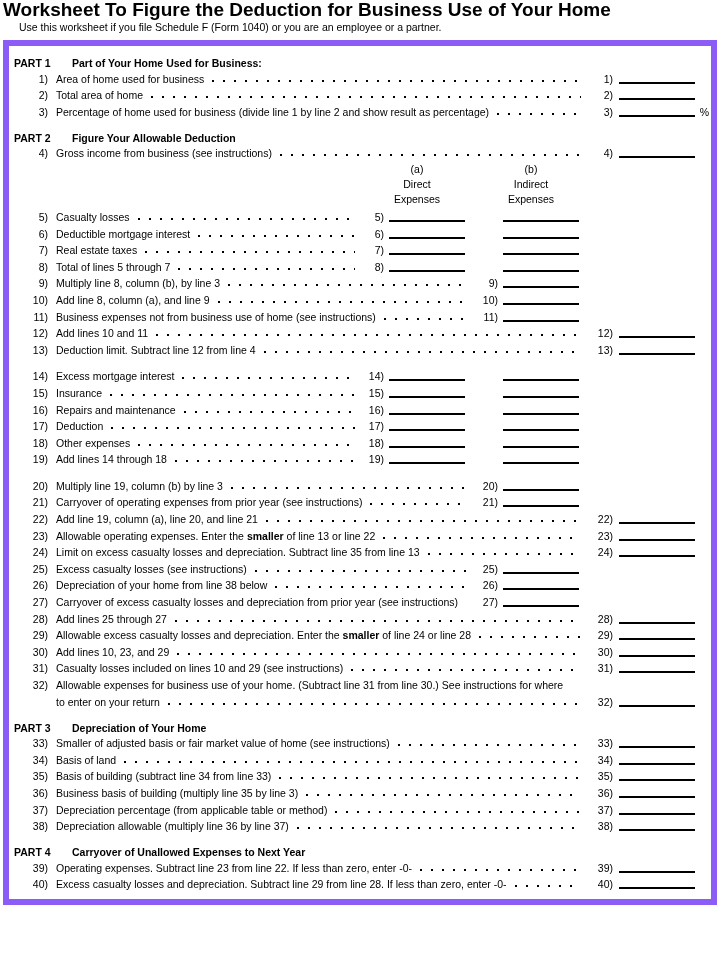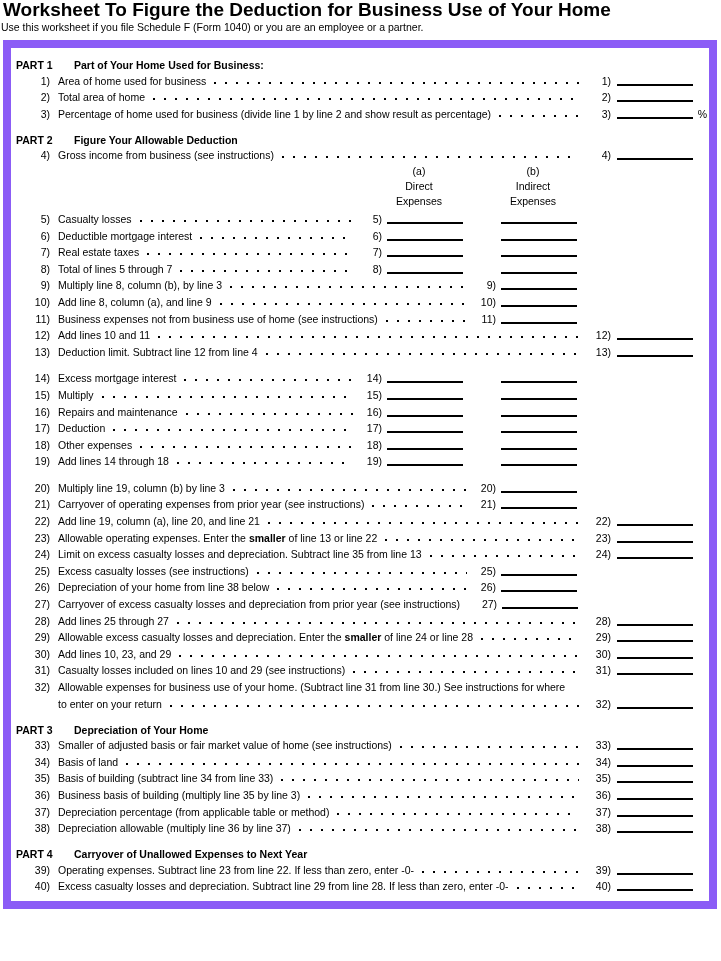--- a/index.html
+++ b/index.html
@@ -5,25 +5,25 @@
   html, body { margin: 0; padding: 0; }
   body {
     width: 721px; height: 961px; background: #fff; color: #000;
     font-family: "Liberation Sans", sans-serif; overflow: hidden;
   }
   .page-title {
     margin: 0; padding: 1px 0 0 3px;
     font-size: 19px; font-weight: bold; line-height: 17px;
   }
   .page-subtitle {
-    margin: 3px 0 0 0; padding-left: 1px;
+    margin: 3px 0 0 0; padding-left: 19px;
     font-size: 10.5px; line-height: 12px;
   }
   .box {
-    margin: 7px 4px 8px 3px; border: 8px solid #8b5cf6;
+    margin: 7px 4px 8px 3px; border: 6px solid #8b5cf6;
     padding: 4px 0 8px 0;
   }
   .part-heading {
     display: flex; align-items: flex-end;
     padding-left: 5px; margin-top: 8px; height: 17px;
     font-size: 10.5px; font-weight: bold;
   }
   .part-heading.first { margin-top: 2px; }
   .part-label { min-width: 48px; margin-right: 10px; white-space: nowrap; }
   .part-title { white-space: nowrap; }
@@ -202,21 +202,21 @@
       <div class="row">
         <div class="num">14)</div>
         <div class="desc">Excess mortgage interest</div>
         <div class="leader"></div>
         <div class="entry-num ab">14)</div>
         <div class="blank blank-a"></div>
         <div class="blank blank-b after-a"></div>
       </div>
       <div class="row">
         <div class="num">15)</div>
-        <div class="desc">Multiply</div>
+        <div class="desc">Insurance</div>
         <div class="leader"></div>
         <div class="entry-num ab">15)</div>
         <div class="blank blank-a"></div>
         <div class="blank blank-b after-a"></div>
       </div>
       <div class="row">
         <div class="num">16)</div>
         <div class="desc">Repairs and maintenance</div>
         <div class="leader"></div>
         <div class="entry-num ab">16)</div>

